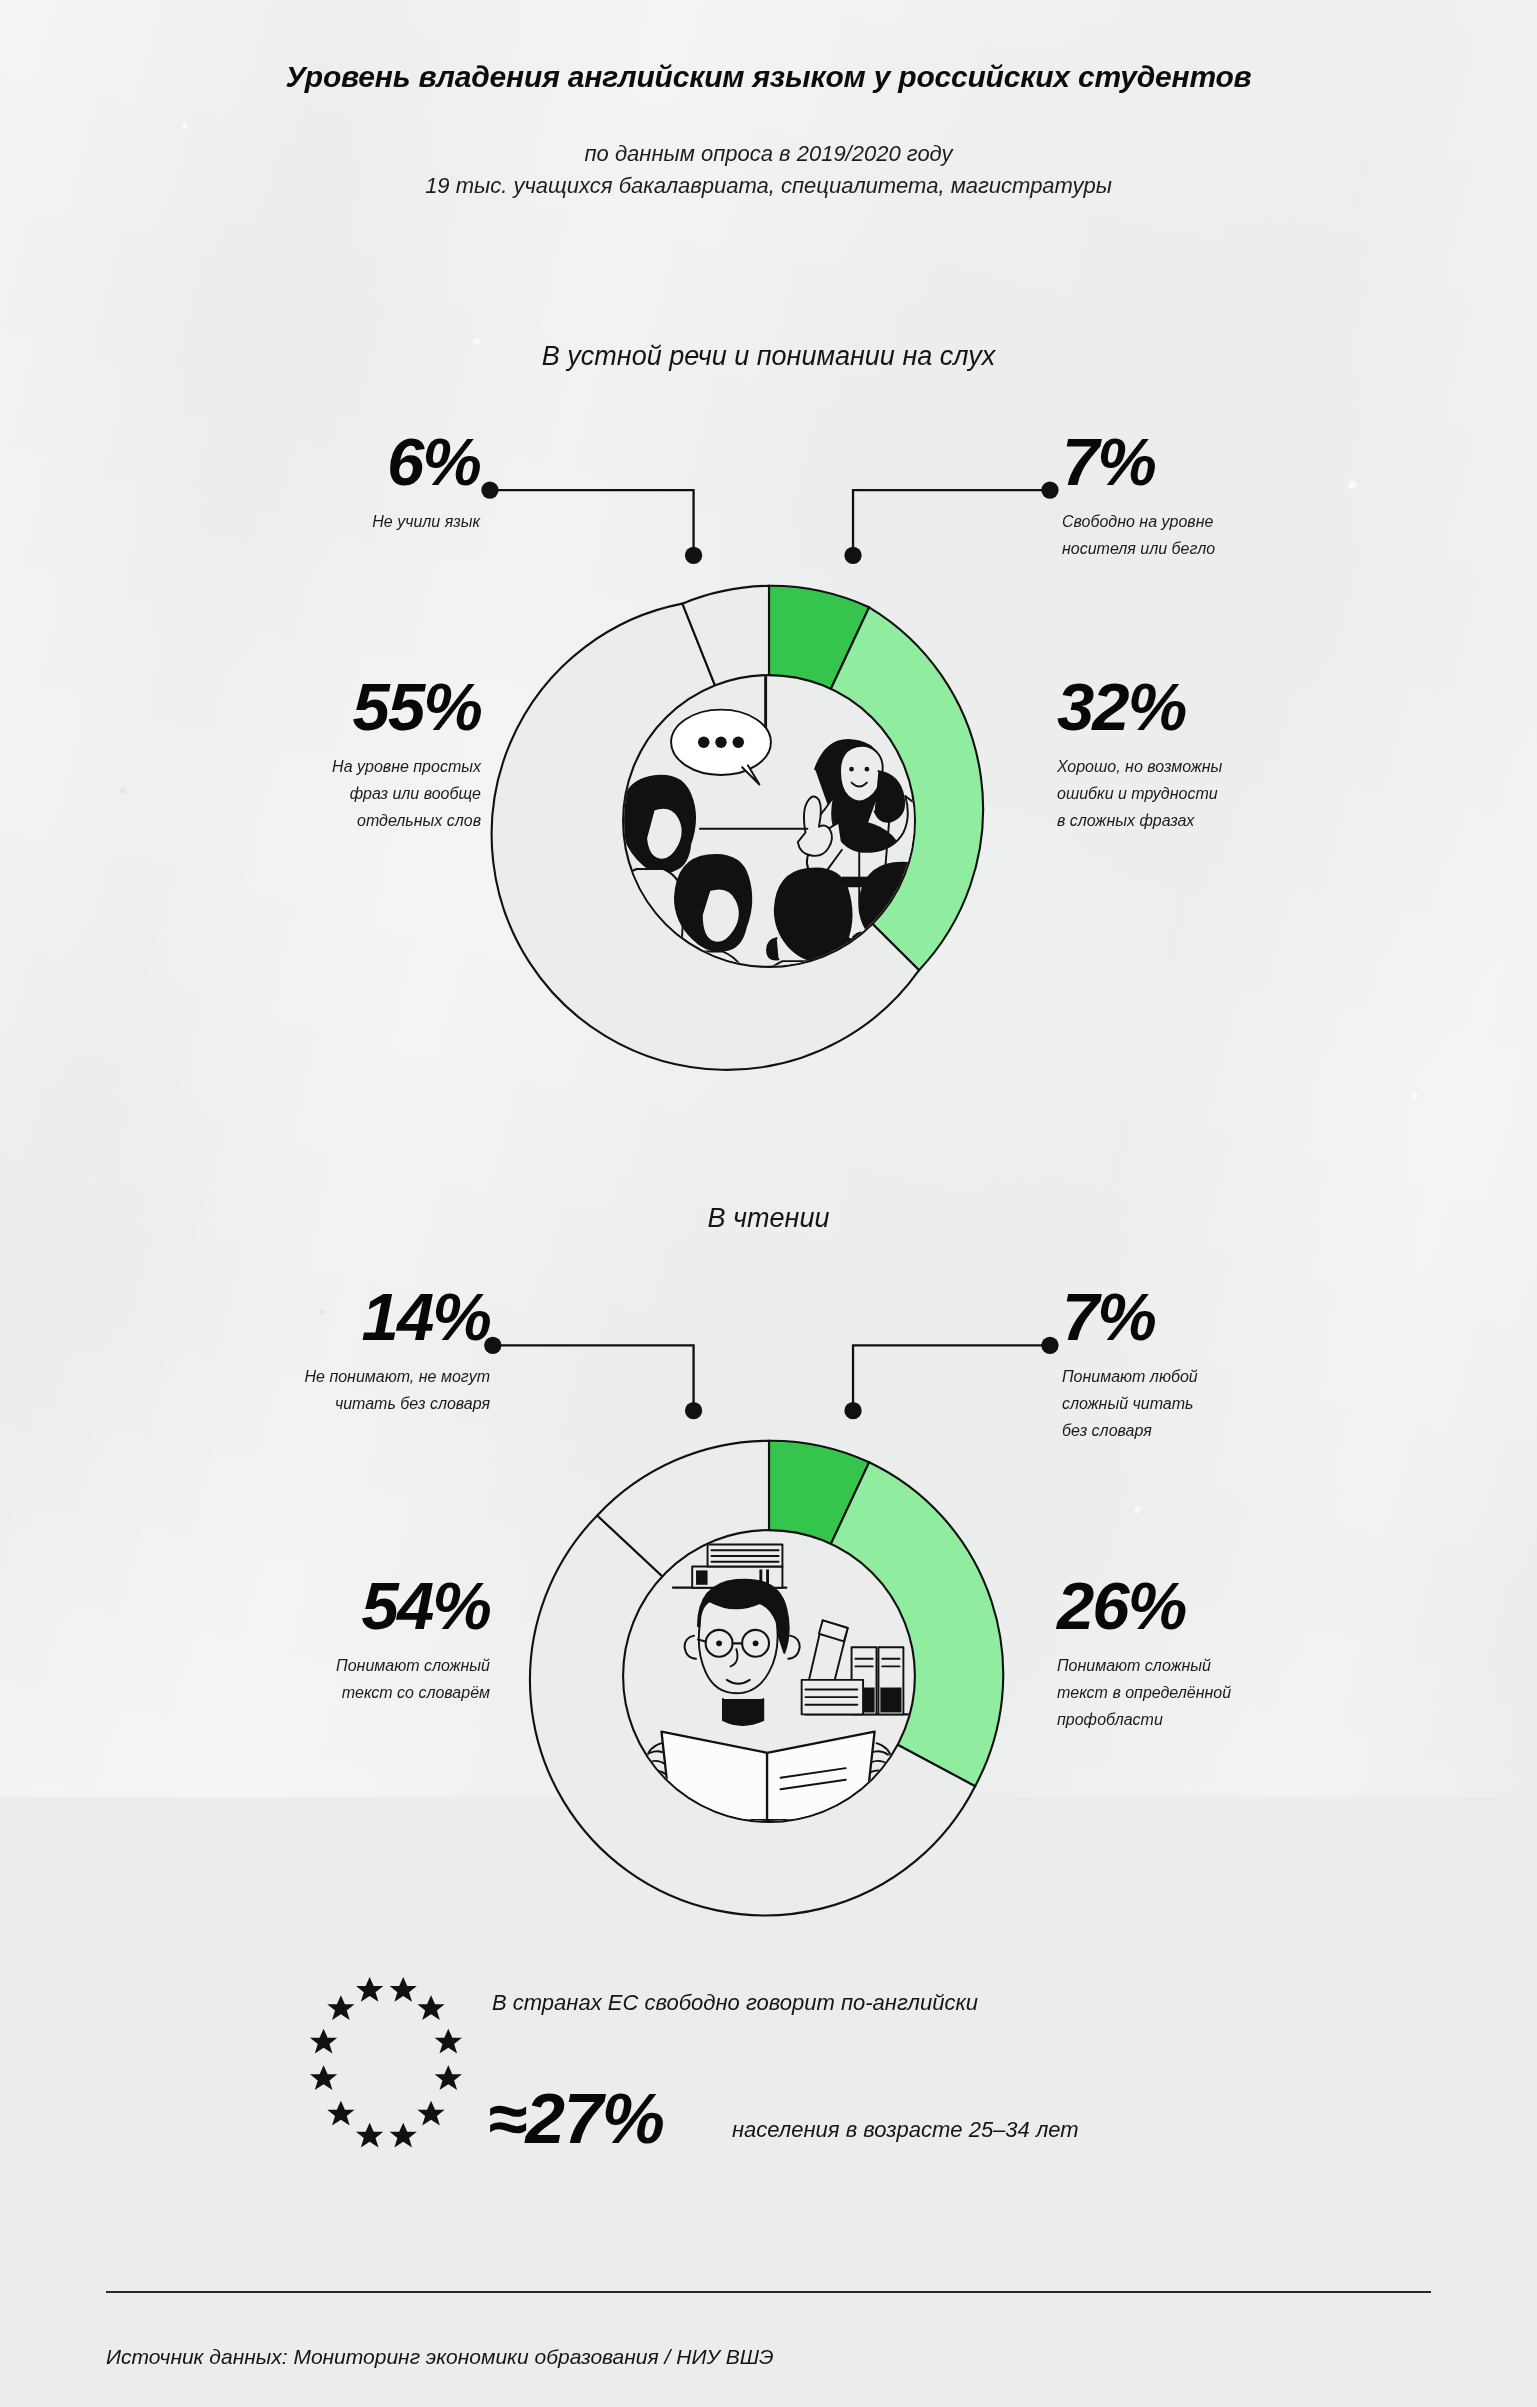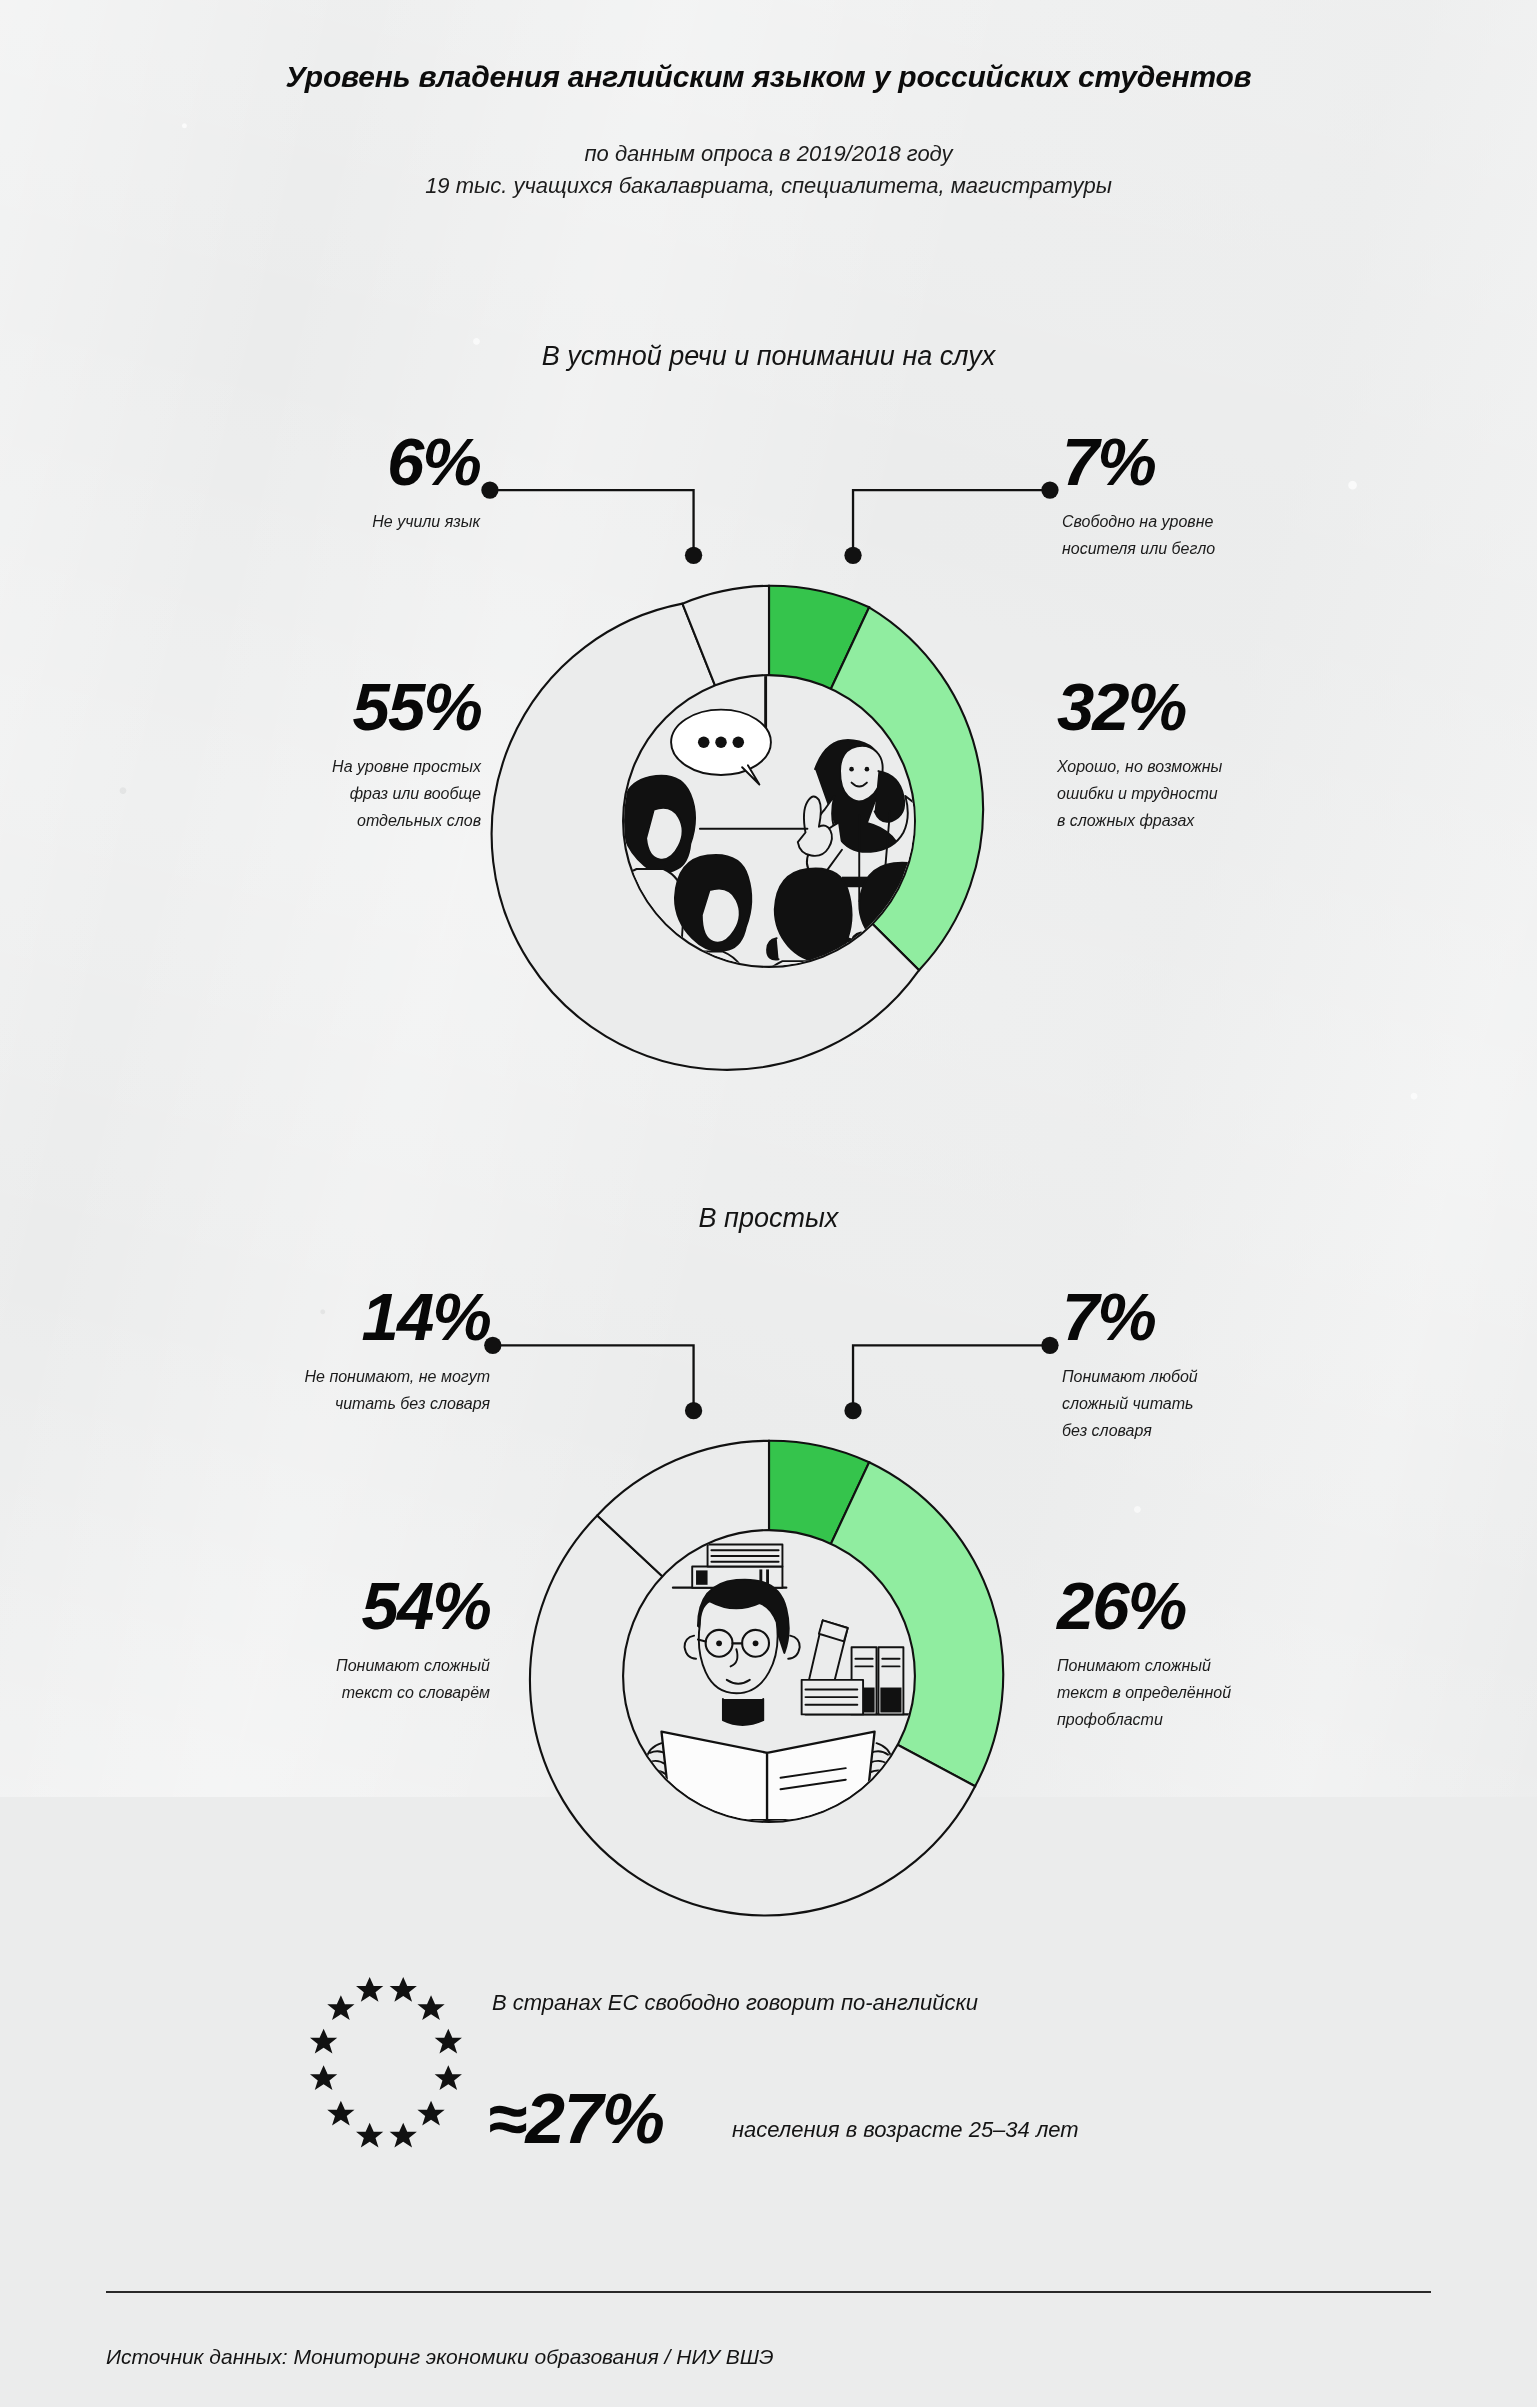--- a/index.html
+++ b/index.html
@@ -94,21 +94,21 @@
   .dot { fill: #111; }
 </style>
 </head>
 <body>
 
 <div id="page">
 
 <div class="header">
   <div class="title">Уровень владения английским языком у российских студентов</div>
   <div class="sub">
-    <div>по данным опроса в 2019/2018 году</div>
+    <div>по данным опроса в 2019/2020 году</div>
     <div>19 тыс. учащихся бакалавриата, специалитета, магистратуры</div>
   </div>
 </div>
 
 <div class="section-title" style="top:341px;">В устной речи и понимании на слух</div>
 
 <div class="chart-block">
 
   <div class="callout left" style="left:115px; top:432px; width:365px;">
     <div class="pct">6%</div>
@@ -208,21 +208,21 @@
 
         <path d="M 344 336 q 4 -38 36 -42 q 34 -4 42 22 q 8 26 0 50 q -6 22 -24 24
                  q -22 2 -38 -16 q -16 -16 -16 -38 Z" fill="#111" stroke="#111"></path>
         <path d="M 346 366 q -10 2 -10 12 q 0 12 12 10" fill="#111" stroke="#111"></path>
         <path d="M 352 392 q -22 10 -28 32 l -6 58 l 104 0 l -2 -58 q -6 -24 -28 -32 Z" fill="#ebecec" stroke="#111"></path>
       </g>
     </svg>
   </div>
 </div>
 
-<div class="section-title" style="top:1203px;">В простых</div>
+<div class="section-title" style="top:1203px;">В чтении</div>
 
 <div class="chart-block">
 
   <div class="callout left" style="left:96px; top:1287px; width:394px;">
     <div class="pct">14%</div>
     <div class="cap" style="margin-top:15.4px; white-space:pre-line;">Не понимают, не могут
 читать без словаря</div>
   </div>
 
   <div class="callout right" style="left:1062px; top:1287px; width:403px;">

